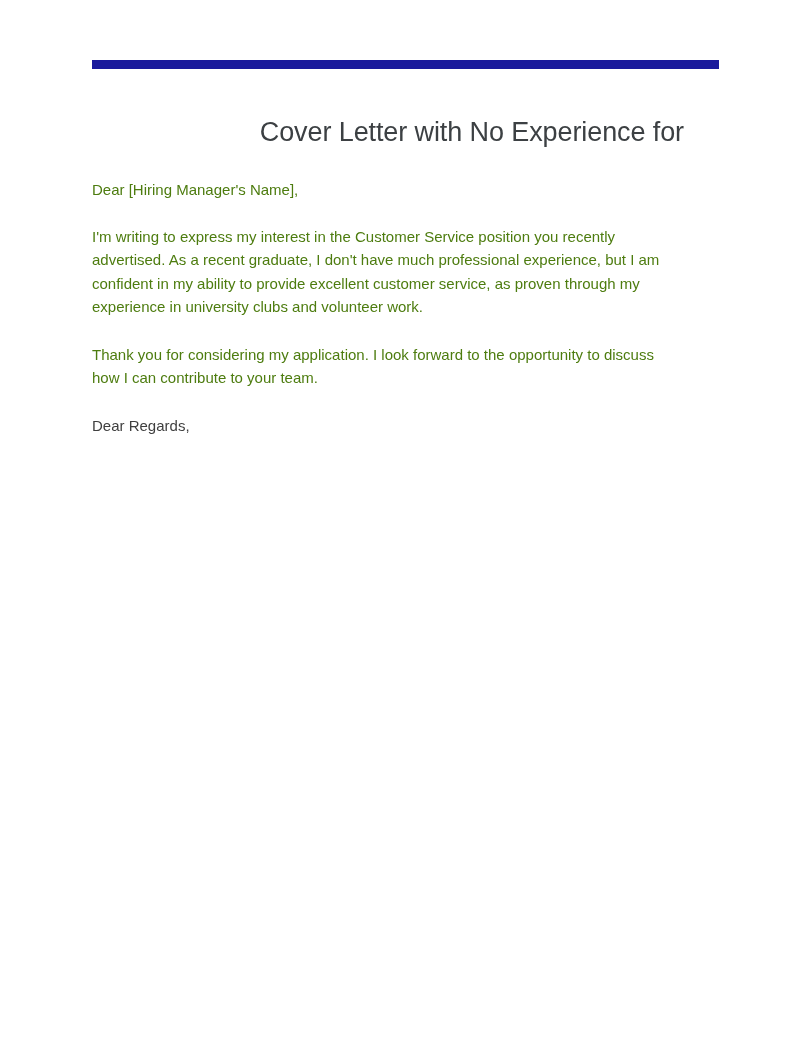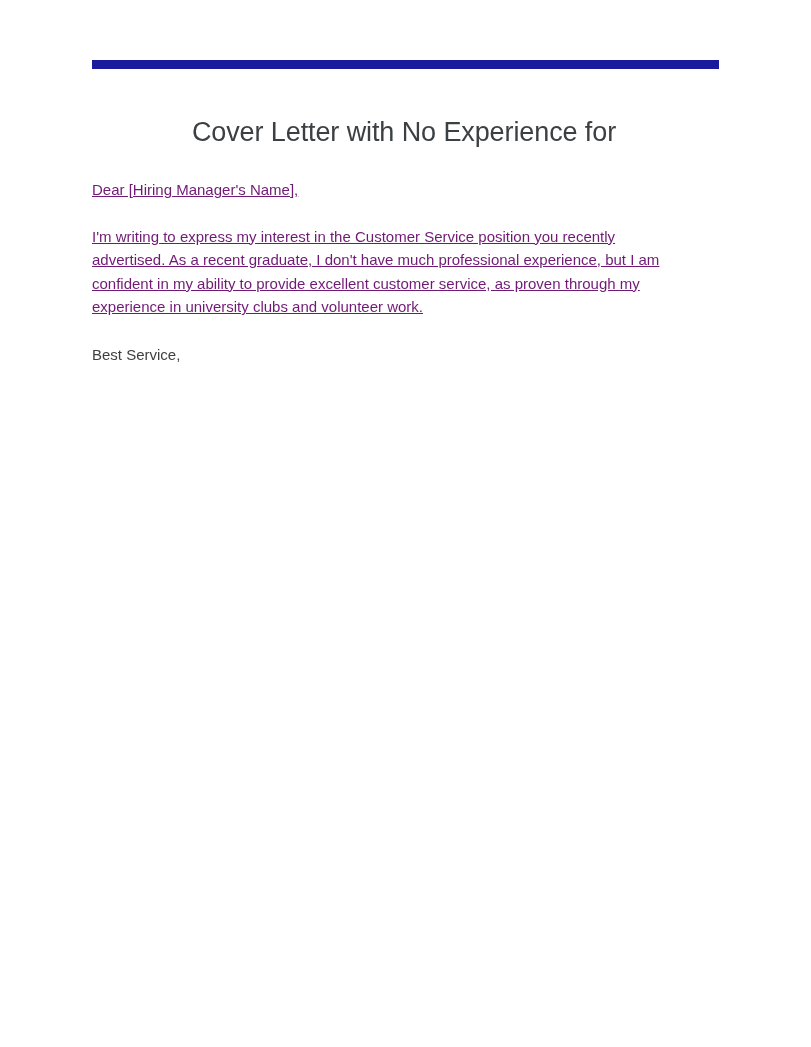--- a/index.html
+++ b/index.html
@@ -31,47 +31,46 @@
   }
 
   .accent-bar {
     margin-top: 60px;
     width: 627px;
     height: 9px;
     background: #1a1a9c;
   }
 
   .doc-title {
-    margin: 16px;
+    margin: 0;
     padding: 0;
     width: 592px;
     font-size: 27px;
     font-weight: 400;
     line-height: 41px;
     color: #3c4043;
-    text-align: center;
+    text-align: right;
     letter-spacing: -0.1px;
   }
 
   .title-wrap {
     margin-top: 43px;
   }
 
   .letter-body {
     width: 592px;
     margin-top: 25px;
   }
 
   .letter-body p {
     margin: 0 0 24px 0;
     font-size: 15px;
     line-height: 23.5px;
-    color: #701a75;
+    color: #4d7c0f;
     text-align: left;
-    text-decoration: underline;
   }
 
   .letter-body p.salutation {
     margin-bottom: 23px;
   }
 
   .signature {
     width: 592px;
   }
 
@@ -90,21 +89,22 @@
 
     <div class="accent-bar"></div>
 
     <div class="title-wrap">
       <h1 class="doc-title">Cover Letter with No Experience for</h1>
     </div>
 
     <div class="letter-body">
       <p class="salutation">Dear [Hiring Manager's Name],</p>
       <p>I'm writing to express my interest in the Customer Service position you recently advertised. As a recent graduate, I don't have much professional experience, but I am confident in my ability to provide excellent customer service, as proven through my experience in university clubs and volunteer work.</p>
+      <p>Thank you for considering my application. I look forward to the opportunity to discuss how I can contribute to your team.</p>
     </div>
 
     <div class="signature">
-      <div class="sig-line">Best Service,</div>
+      <div class="sig-line">Dear Regards,</div>
     </div>
 
   </div>
 
 </div>
 
 </body></html>

